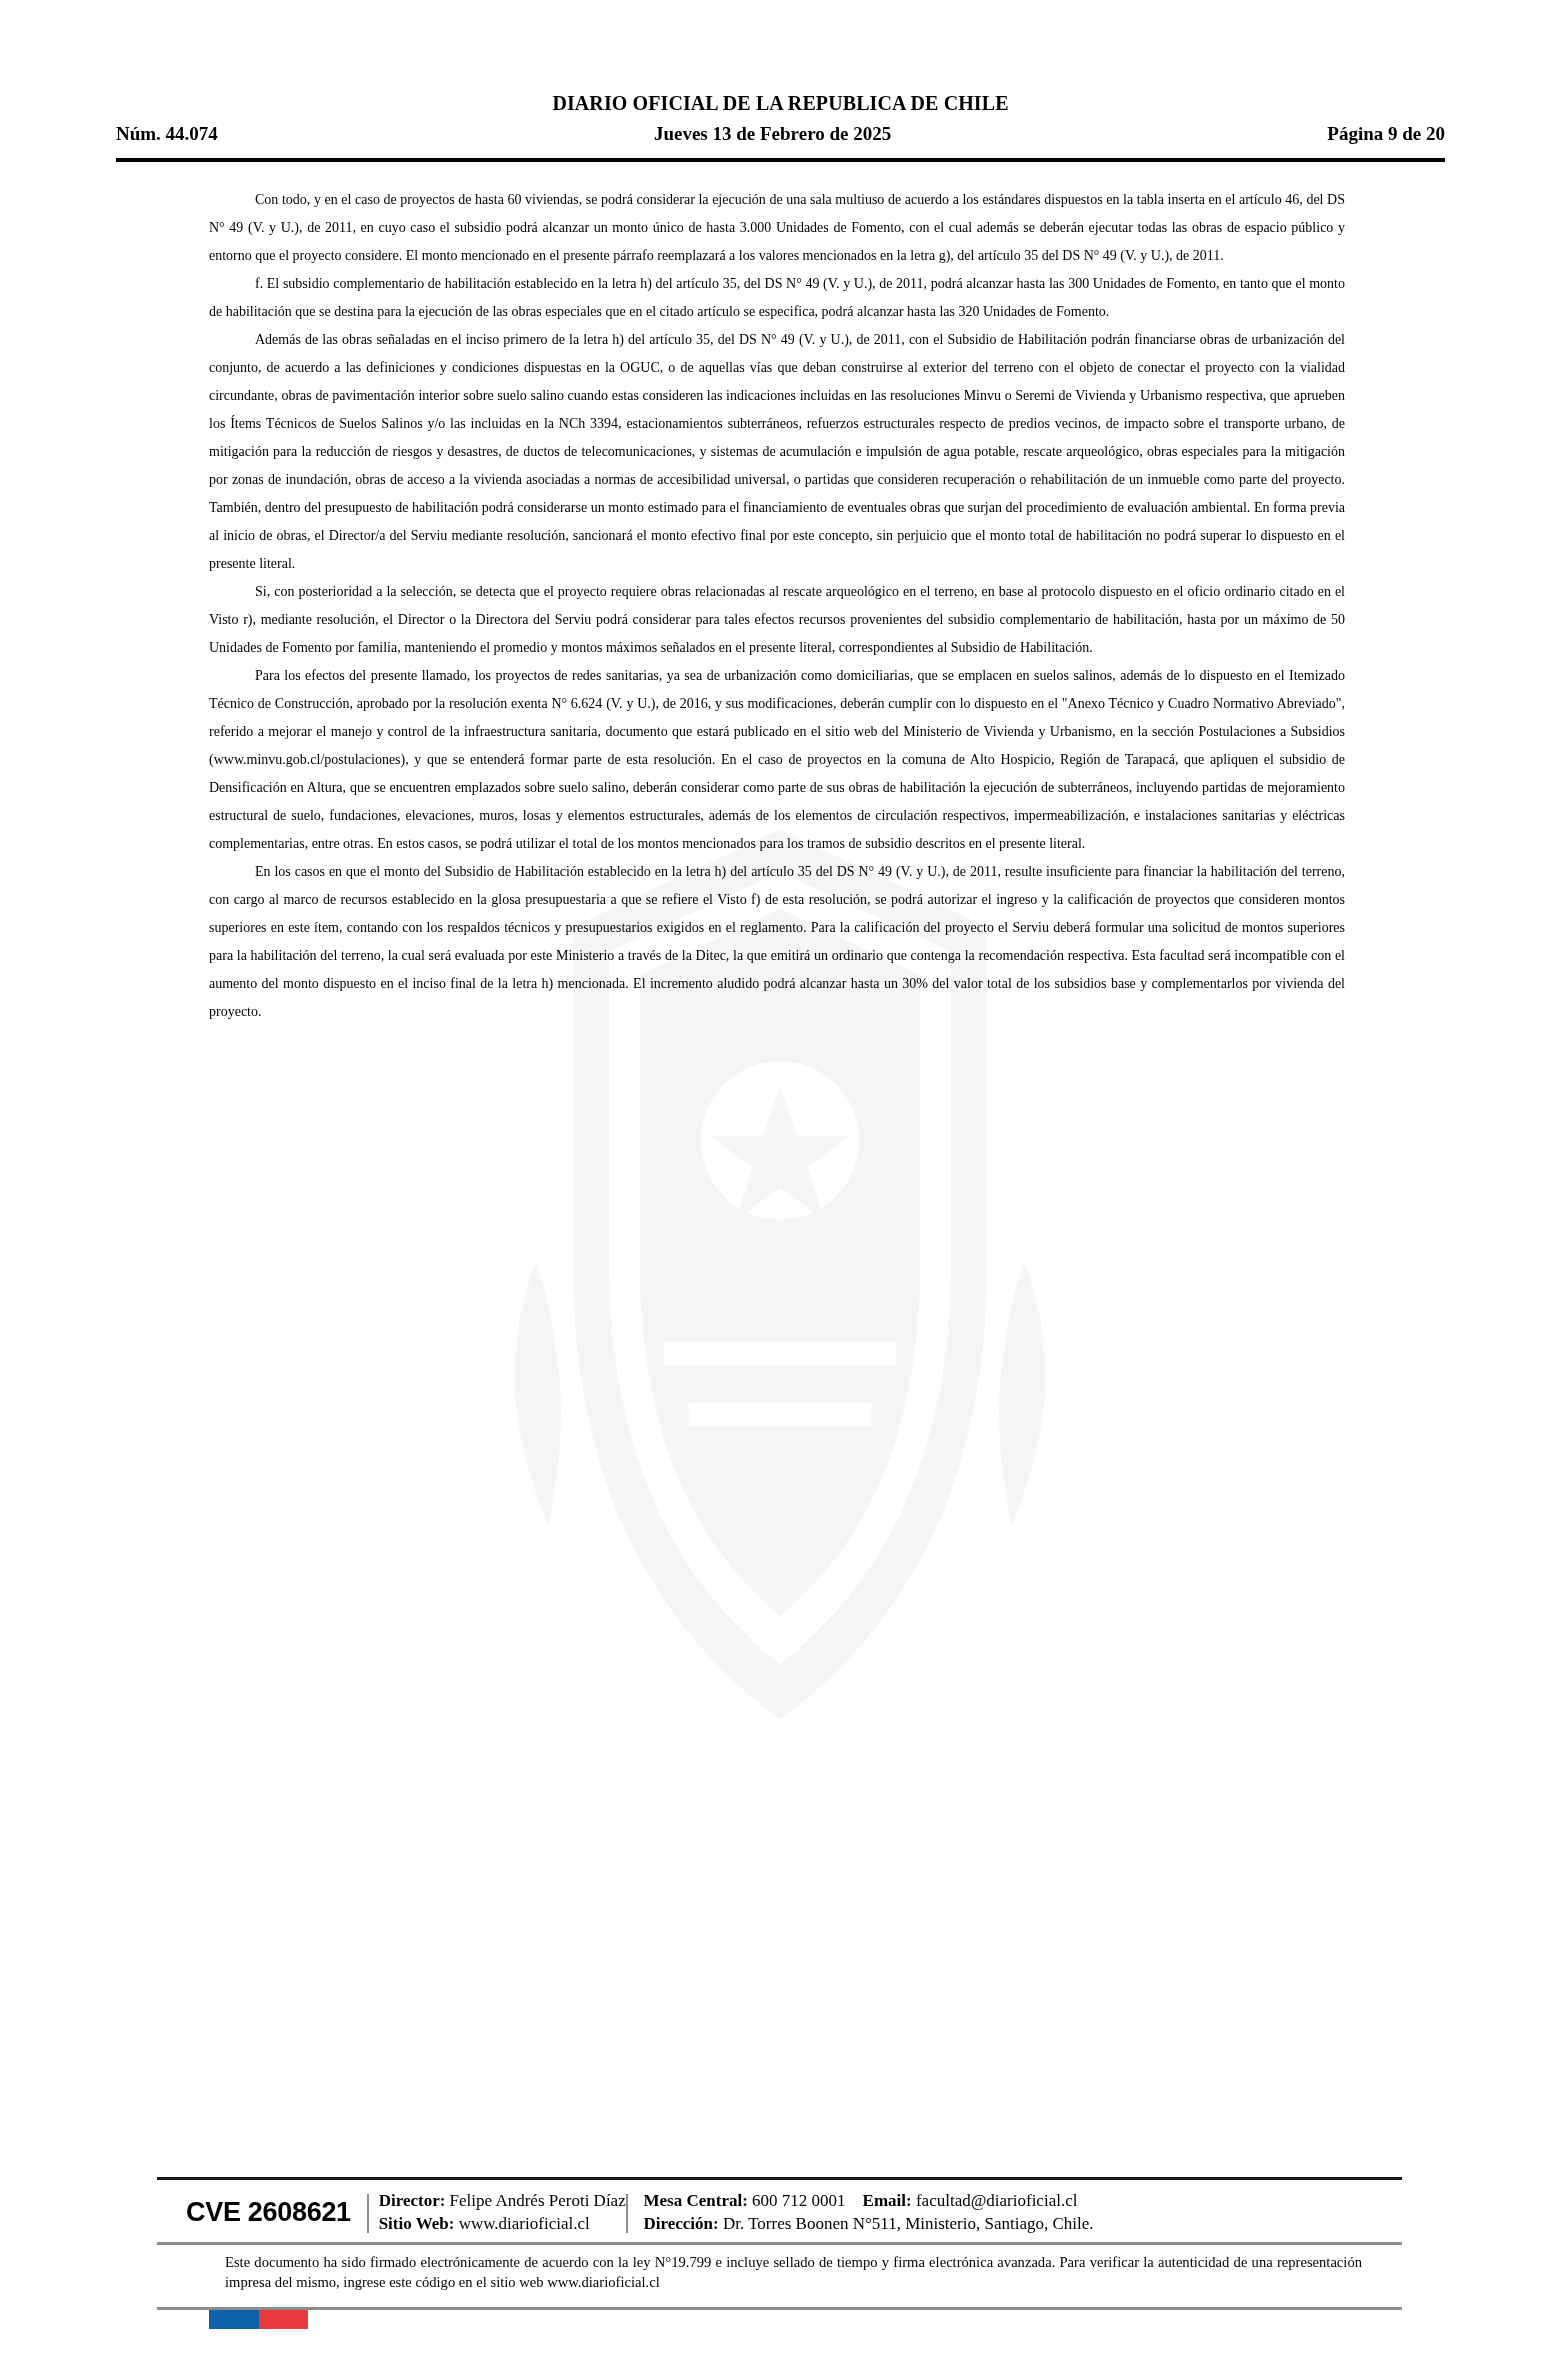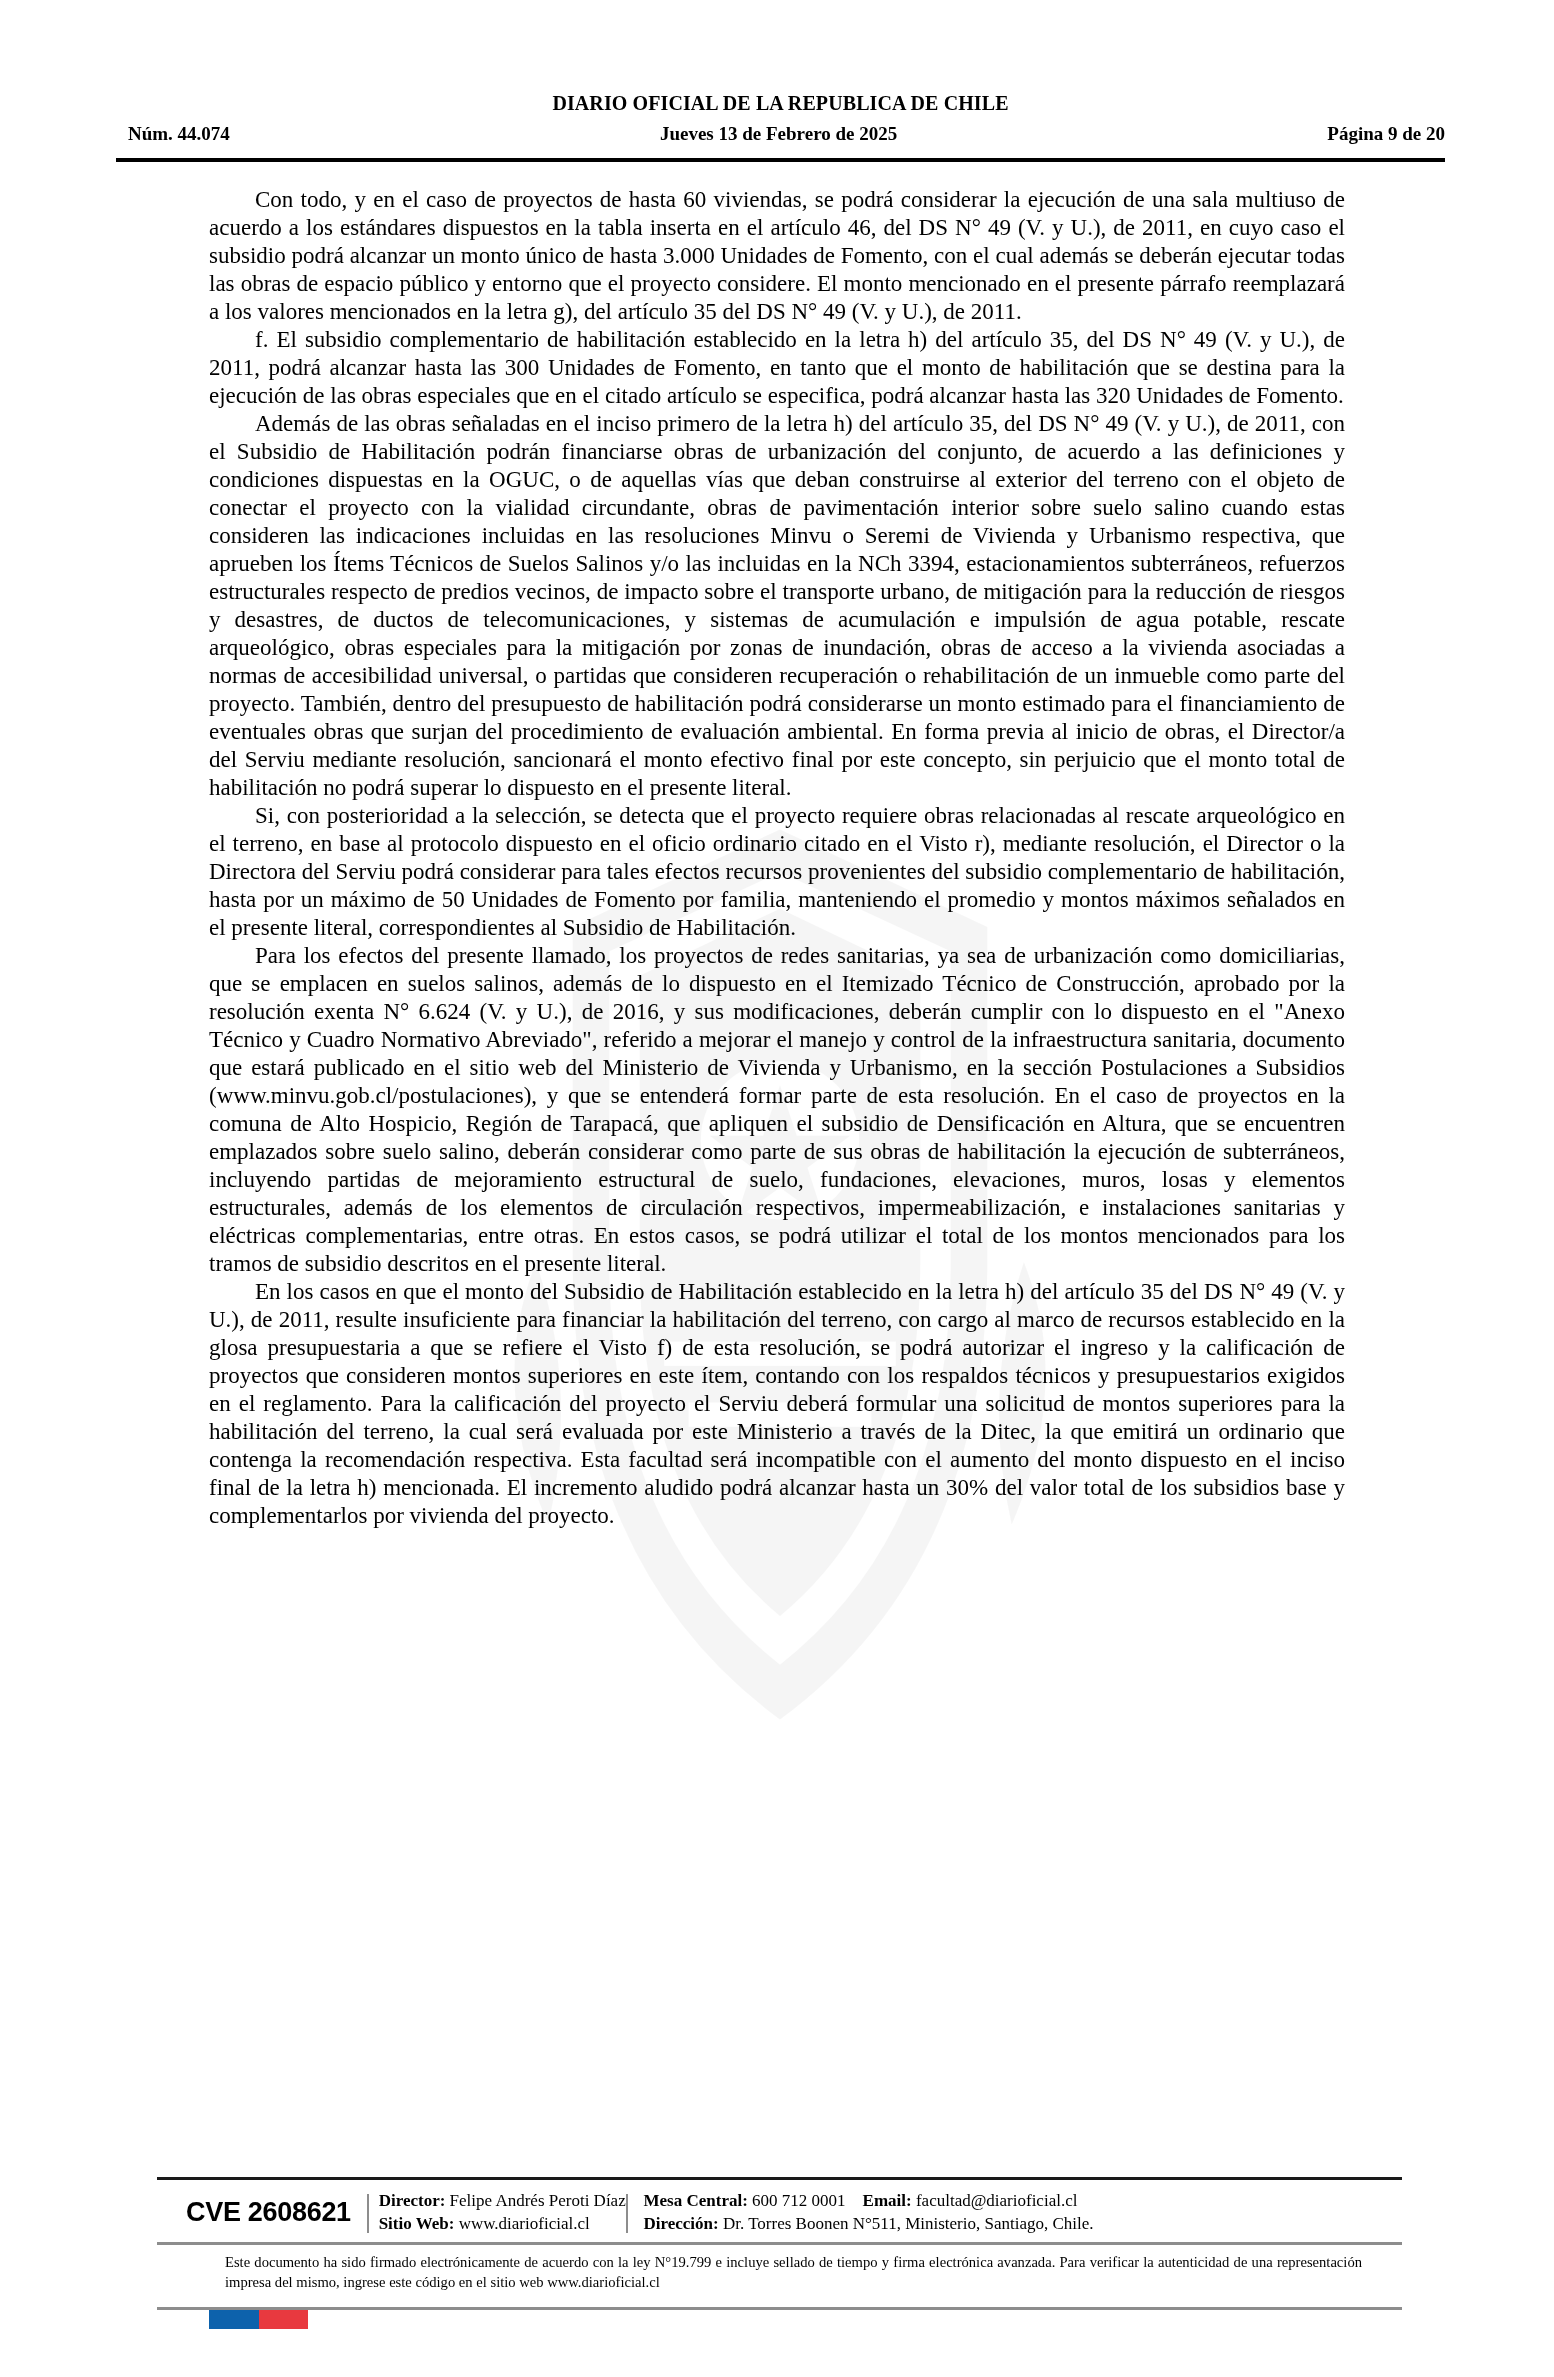--- a/index.html
+++ b/index.html
@@ -52,41 +52,41 @@
     line-height: 1.25;
   }
   .header-row {
     display: flex;
     justify-content: space-between;
     align-items: baseline;
     font-weight: bold;
     font-size: 19px;
     margin-top: 6.7px;
   }
-  .header-left  { flex: 0 0 auto; text-align: left; margin-left: 12px; }
+  .header-left  { flex: 0 0 auto; text-align: left; }
   .header-mid   { flex: 1 1 auto; text-align: center; }
   .header-right { flex: 0 0 auto; text-align: right; }
 
   .header-rule {
     position: absolute;
     left: 116px;
     top: 158px;
     width: 1329px;
     height: 3.7px;
     background: #000;
     z-index: 2;
   }
 
   
   .body-text {
     position: absolute;
     left: 209px;
     top: 186px;
     width: 1136px;
-    font-size: 23px;
+    font-size: 14px;
     line-height: 28px;
     text-align: justify;
     text-justify: inter-word;
     z-index: 2;
   }
   .body-text p {
     margin: 0;
     text-indent: 46px;
   }
 

